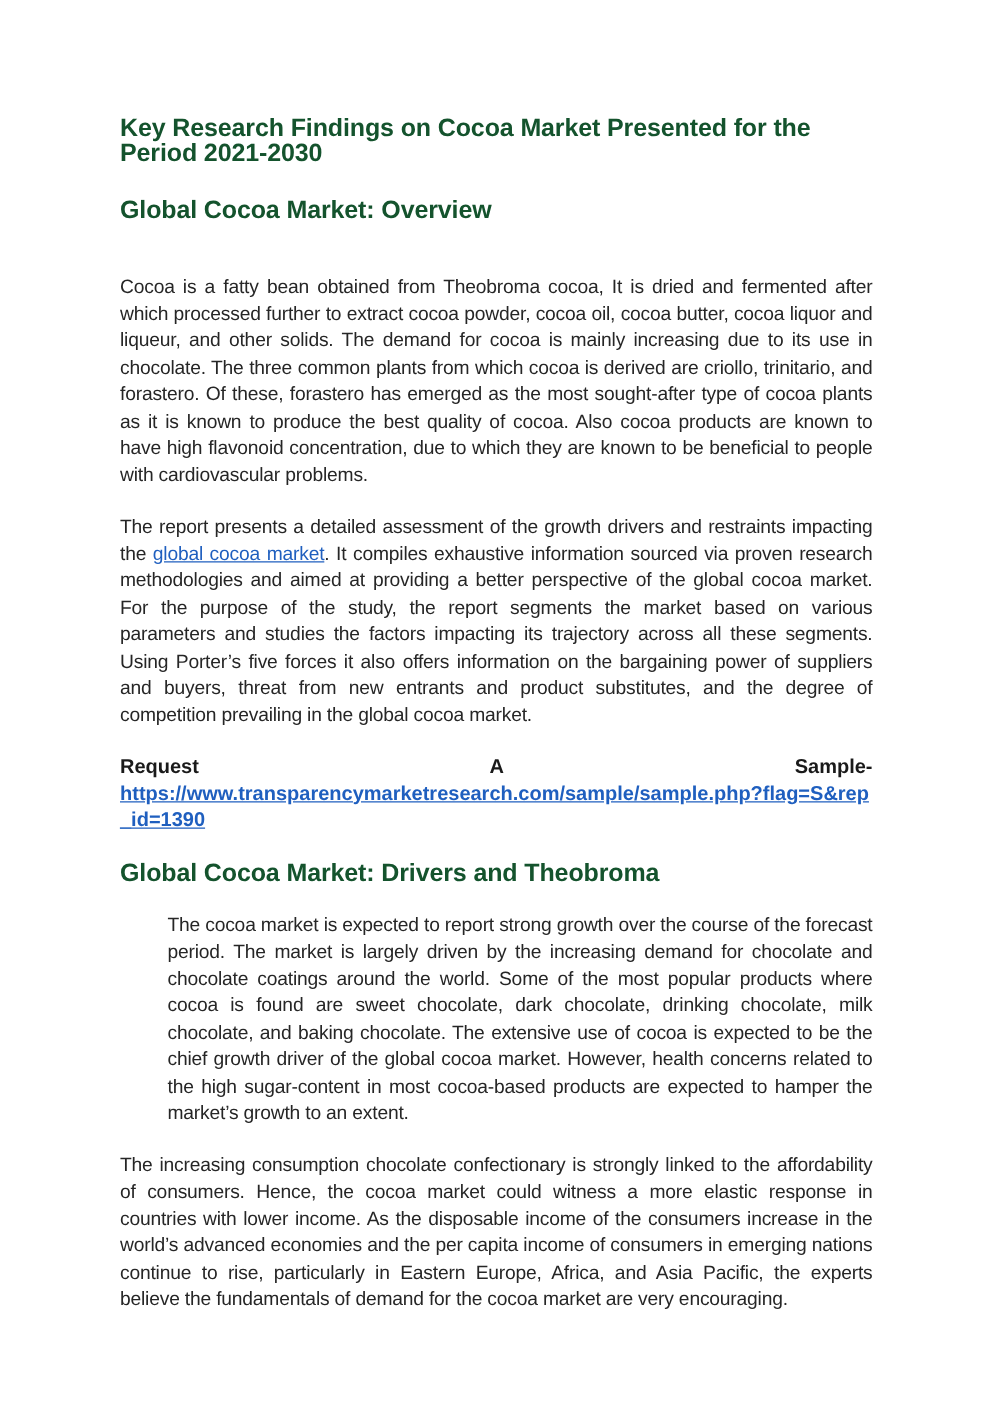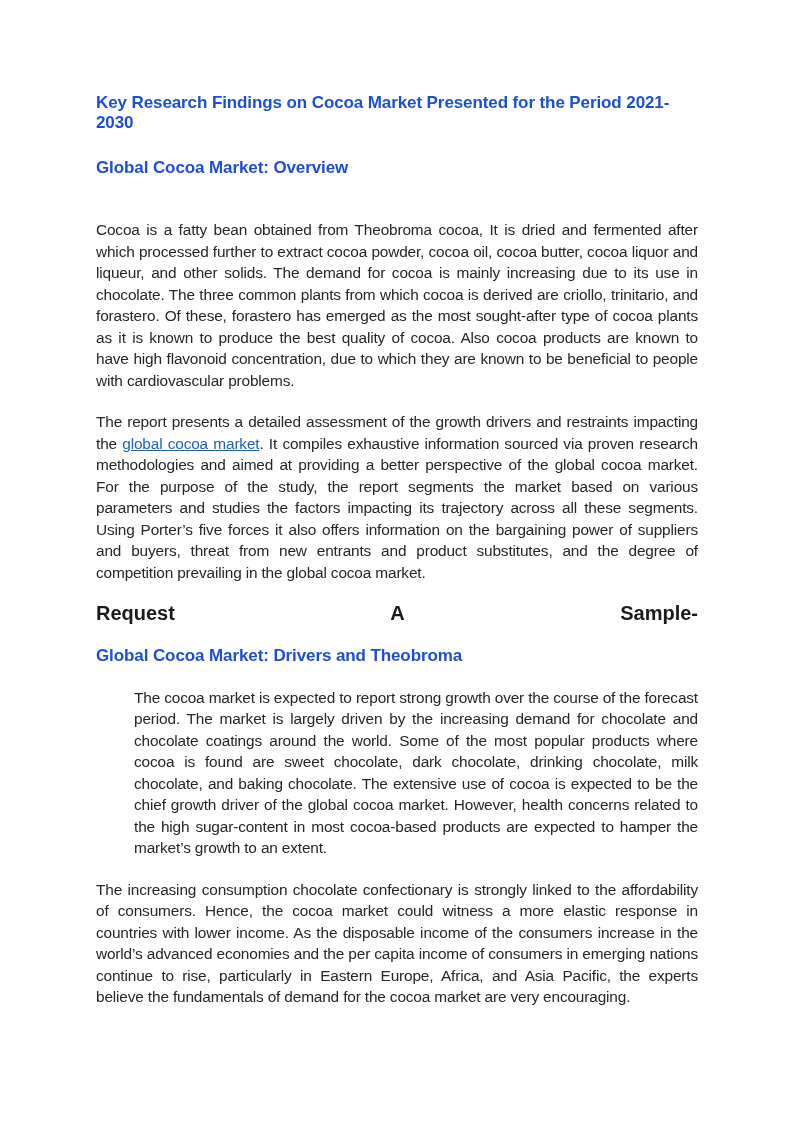--- a/index.html
+++ b/index.html
@@ -7,41 +7,41 @@
     .page {
       position: absolute;
       left: 96px;
       top: 93px;
       width: 602px;
       font-family: "Liberation Sans", "DejaVu Sans", sans-serif;
       color: #262626;
     }
     .heading {
       font-weight: bold;
-      font-size: 17px;
-      color: #1d4ed8;
+      font-size: 20px;
+      color: #14532d;
       margin: 0;
       line-height: 20px;
       letter-spacing: -0.1px;
     }
     .para {
       font-size: 15.4px;
       line-height: 21.5px;
       text-align: justify;
       margin: 0;
       letter-spacing: -0.15px;
     }
     .h1 { margin-bottom: 25px; }
     .h2 { margin-bottom: 22px; }
     .p1 { margin-bottom: 20px; margin-top: 41px; }
     .p2 { margin-bottom: 20px; }
     a.link { color: #1f5fbf; text-decoration: underline; }
     .request {
       font-weight: bold;
-      font-size: 20px;
+      font-size: 16px;
       line-height: 21.5px;
       color: #1a1a1a;
       margin: 0 0 21px 0;
     }
     .req-line { display: flex; justify-content: space-between; }
     .req-url { color: #1f5fbf; text-decoration: underline; word-break: break-all; display: block; }
     .h3 { margin-bottom: 21px; }
     .p3 { margin-bottom: 20px; margin-left: 38px; }
   </style>
 </head>
@@ -55,20 +55,21 @@
   <p class="para p1">Cocoa is a fatty bean obtained from Theobroma cocoa, It is dried and fermented after which processed further to extract cocoa powder, cocoa oil, cocoa butter, cocoa liquor and liqueur, and other solids. The demand for cocoa is mainly increasing due to its use in chocolate. The three common plants from which cocoa is derived are criollo, trinitario, and forastero. Of these, forastero has emerged as the most sought-after type of cocoa plants as it is known to produce the best quality of cocoa. Also cocoa products are known to have high flavonoid concentration, due to which they are known to be beneficial to people with cardiovascular problems.</p>
 
   <p class="para p2"><span>The report presents a detailed assessment of the growth drivers and restraints impacting the </span><a class="link" href="#">global cocoa market</a><span>. It compiles exhaustive information sourced via proven research methodologies and aimed at providing a better perspective of the global cocoa market. For the purpose of the study, the report segments the market based on various parameters and studies the factors impacting its trajectory across all these segments. Using Porter’s five forces it also offers information on the bargaining power of suppliers and buyers, threat from new entrants and product substitutes, and the degree of competition prevailing in the global cocoa market.</span></p>
 
   <div class="request">
     <div class="req-line">
       <span>Request</span>
       <span>A</span>
       <span>Sample-</span>
     </div>
+    <a class="req-url" href="#">https://www.transparencymarketresearch.com/sample/sample.php?flag=S&amp;rep_id=1390</a>
   </div>
 
   <h2 class="heading h3">Global Cocoa Market: Drivers and Theobroma</h2>
 
   <p class="para p3">The cocoa market is expected to report strong growth over the course of the forecast period. The market is largely driven by the increasing demand for chocolate and chocolate coatings around the world. Some of the most popular products where cocoa is found are sweet chocolate, dark chocolate, drinking chocolate, milk chocolate, and baking chocolate. The extensive use of cocoa is expected to be the chief growth driver of the global cocoa market. However, health concerns related to the high sugar-content in most cocoa-based products are expected to hamper the market’s growth to an extent.</p>
 
   <p class="para">The increasing consumption chocolate confectionary is strongly linked to the affordability of consumers. Hence, the cocoa market could witness a more elastic response in countries with lower income. As the disposable income of the consumers increase in the world’s advanced economies and the per capita income of consumers in emerging nations continue to rise, particularly in Eastern Europe, Africa, and Asia Pacific, the experts believe the fundamentals of demand for the cocoa market are very encouraging.</p>
 </div>
 
 </body></html>

